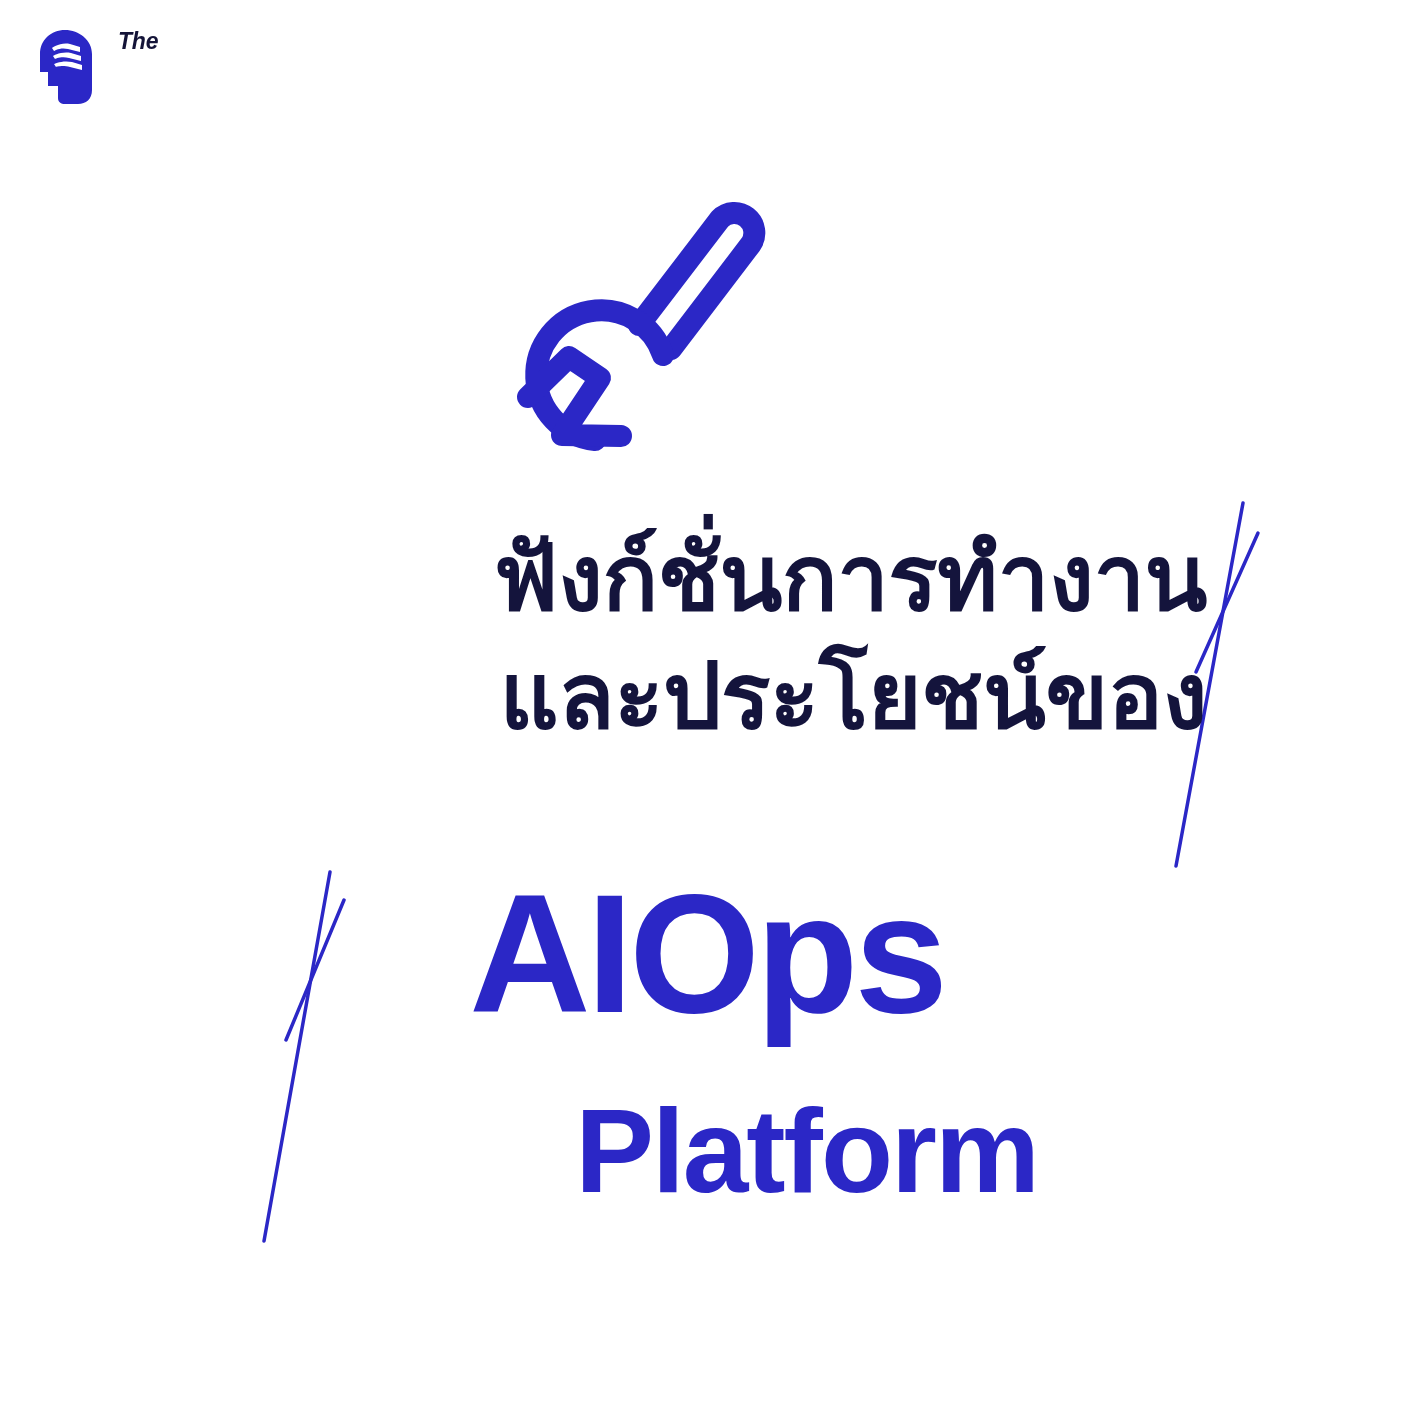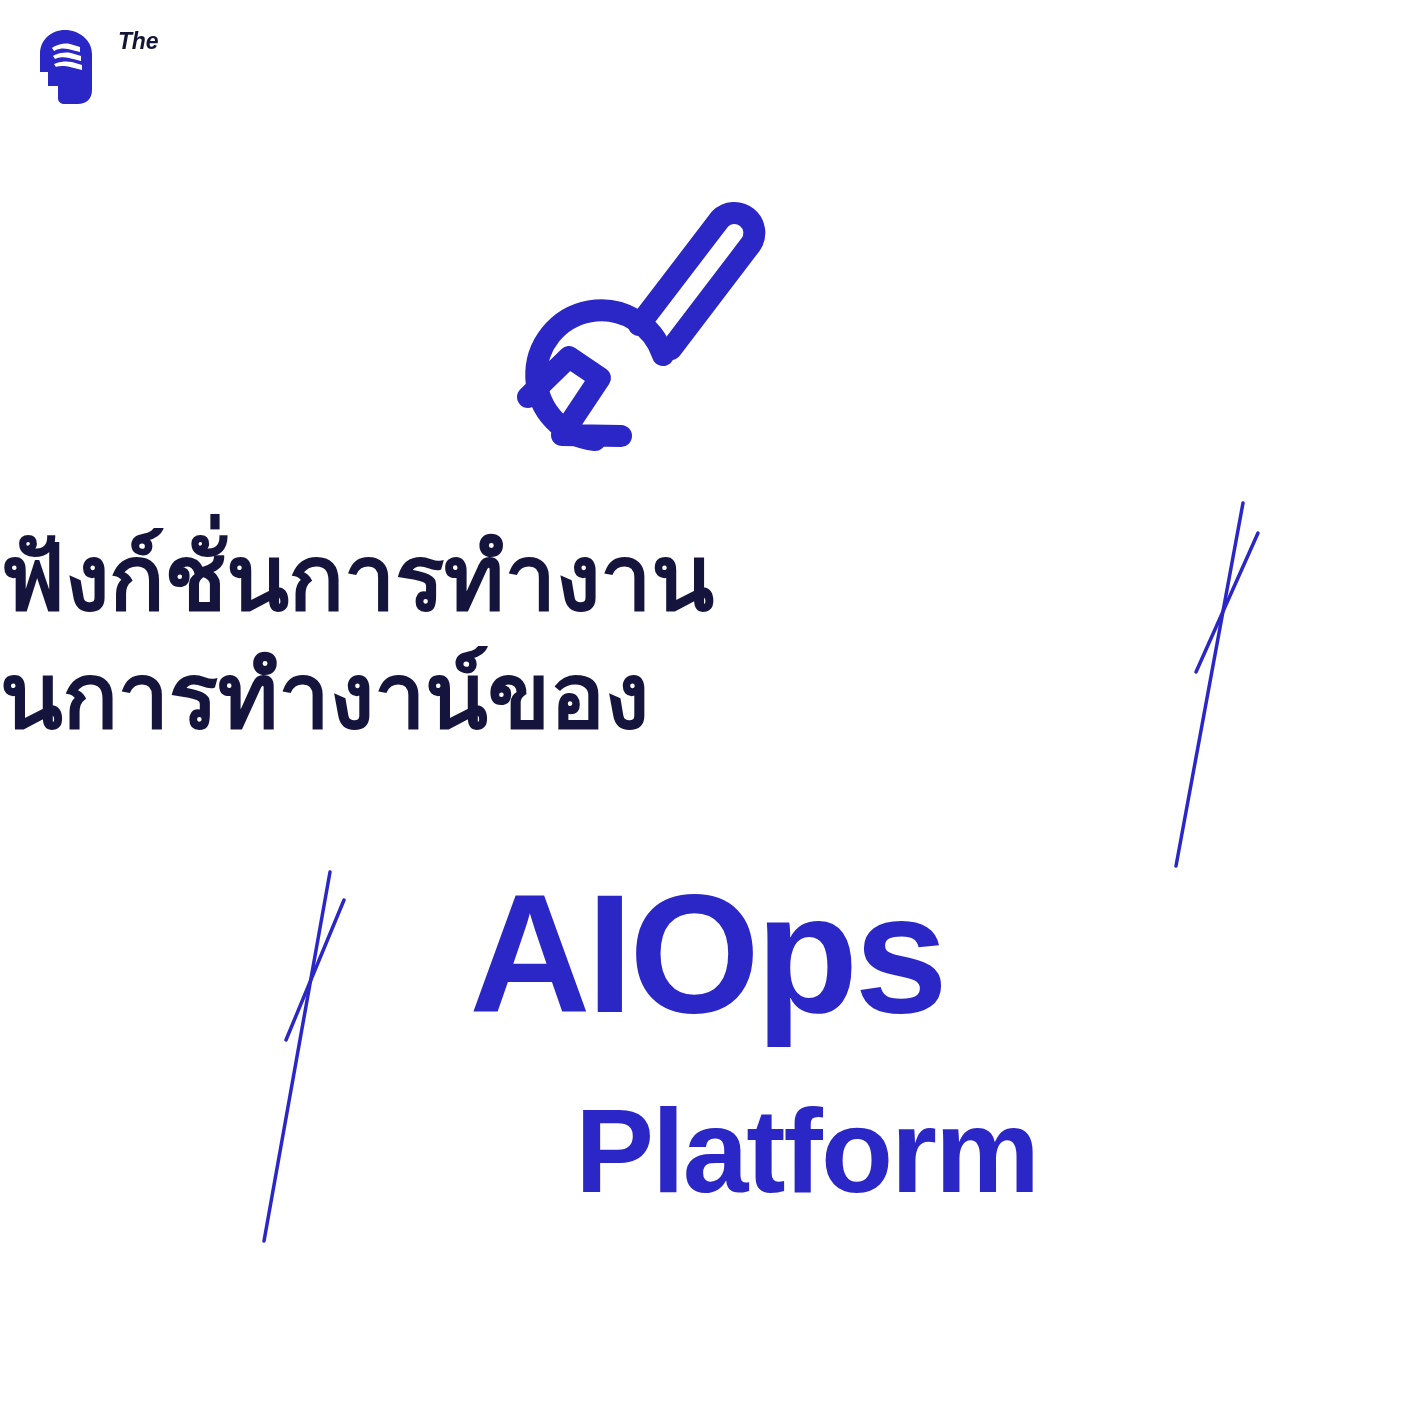--- a/index.html
+++ b/index.html
@@ -75,21 +75,21 @@
     height: 300px;
   }
   .wrench-wrap svg { display: block; width: 300px; height: 300px; }
 
   
   .headline {
     position: absolute;
     left: 0;
     top: 520px;
     width: 1207px;
-    text-align: left;
+    text-align: right;
   }
   .th-line {
     font-family: "Liberation Sans", "DejaVu Sans", sans-serif;
     font-weight: 700;
     font-size: 92px;
     line-height: 1.28;
     color: #14143c;
     letter-spacing: -0.5px;
     white-space: nowrap;
   }
@@ -157,21 +157,21 @@
       <path d="M152 133 L233 27 A20 20 0 0 1 264 52 L184 157"></path>
 
       <path d="M176 163 A65 65 0 1 0 108 248"></path>
 
       <path d="M41 205 L82 165 L113 186 L75 243 L134 244"></path>
     </svg>
   </div>
 
   <div class="headline">
     <div class="th-line">ฟังก์ชั่นการทำงาน</div>
-    <div class="th-line">นการทำงาน์ของ</div>
+    <div class="th-line">และประโยชน์ของ</div>
   </div>
 
   <div class="title-block">
     <span class="title-main">AIOps</span>
     <div class="title-sub">Platform</div>
   </div>
 
 </div>
 
 </body></html>

